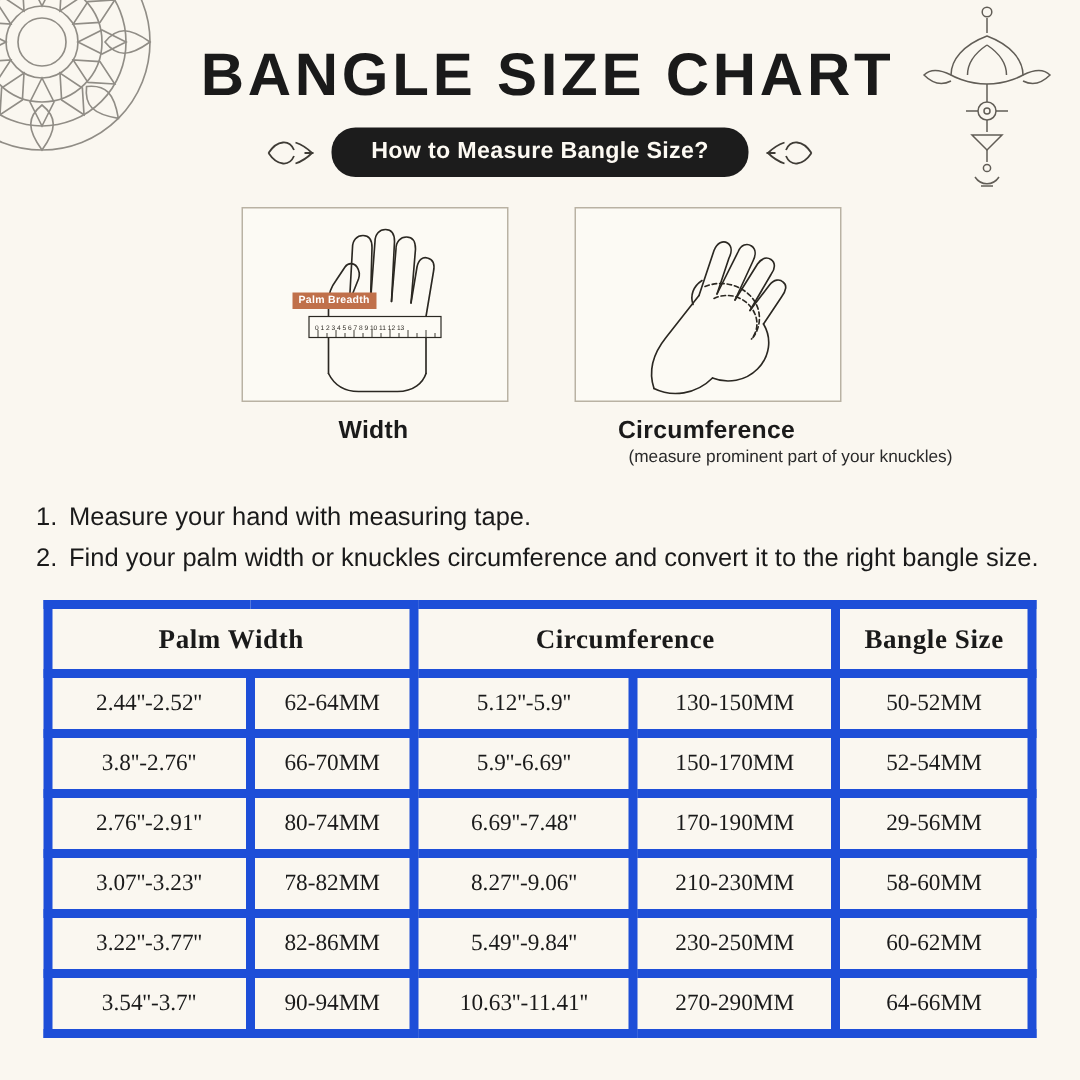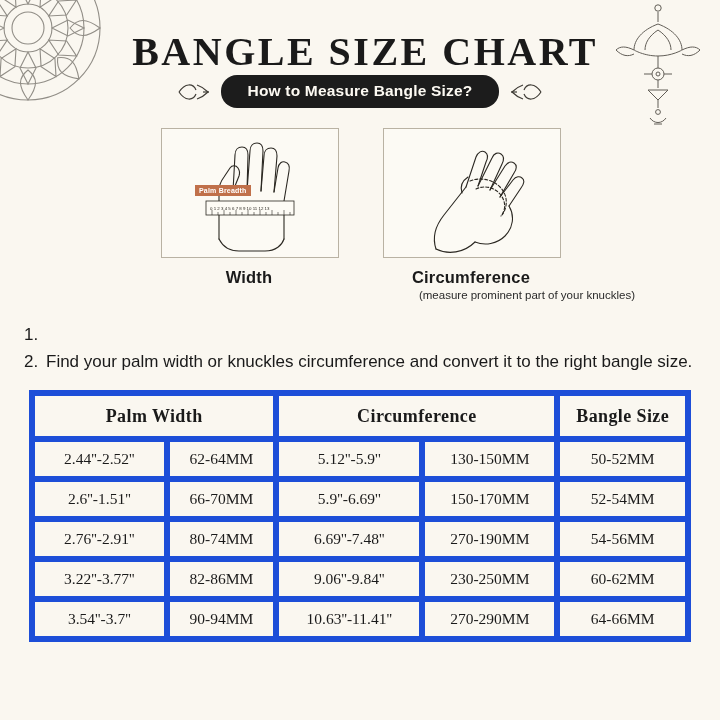--- a/index.html
+++ b/index.html
@@ -32,34 +32,34 @@
     top: 2px;
     width: 96px;
     height: 130px;
     opacity: .8;
     pointer-events: none;
   }
 
   
   .title {
     text-align: center;
-    font-family: Liberation Serif, serif;
+    font-family: Liberation Sans, sans-serif;
     font-size: 40px;
     letter-spacing: 2.5px;
     font-weight: bold;
     margin: 28px 0 0 0;
     padding-left: 10px;
   }
 
   
   .banner-row {
     display: flex;
     align-items: center;
     justify-content: center;
-    margin-top: 0;
+    margin-top: 12px;
     gap: 10px;
   }
   .banner {
     background: #1c1c1c;
     color: #fdfaf3;
     border-radius: 16px;
     padding: 7px 26px 8px 26px;
     font-size: 15.5px;
     font-weight: bold;
     letter-spacing: .2px;
@@ -291,20 +291,21 @@
     </div>
     <div class="fig-cap">Circumference</div>
     <div class="fig-sub" style="width:330px;margin-left:-78px;">(measure prominent part of your knuckles)</div>
   </div>
 
 </div>
 
 <div class="steps">
   <div class="step">
     <span class="step-num">1.</span>
+    <span class="step-txt">Measure your hand with measuring tape.</span>
   </div>
   <div class="step">
     <span class="step-num">2.</span>
     <span class="step-txt">Find your palm width or knuckles circumference and convert it to the right bangle size.</span>
   </div>
 </div>
 
 <table>
   <thead>
     <tr>
@@ -315,37 +316,44 @@
   </thead>
   <tbody>
     <tr>
       <td class="w1">2.44''-2.52''</td>
       <td class="w2">62-64MM</td>
       <td class="w3">5.12''-5.9''</td>
       <td class="w4">130-150MM</td>
       <td class="w5">50-52MM</td>
     </tr>
     <tr>
-      <td class="w1">2.6''-1.51''</td>
+      <td class="w1">3.8''-2.76''</td>
       <td class="w2">66-70MM</td>
       <td class="w3">5.9''-6.69''</td>
       <td class="w4">150-170MM</td>
       <td class="w5">52-54MM</td>
     </tr>
     <tr>
       <td class="w1">2.76''-2.91''</td>
       <td class="w2">80-74MM</td>
       <td class="w3">6.69''-7.48''</td>
-      <td class="w4">270-190MM</td>
-      <td class="w5">54-56MM</td>
+      <td class="w4">170-190MM</td>
+      <td class="w5">29-56MM</td>
+    </tr>
+    <tr>
+      <td class="w1">3.07''-3.23''</td>
+      <td class="w2">78-82MM</td>
+      <td class="w3">8.27''-9.06''</td>
+      <td class="w4">210-230MM</td>
+      <td class="w5">58-60MM</td>
     </tr>
     <tr>
       <td class="w1">3.22''-3.77''</td>
       <td class="w2">82-86MM</td>
-      <td class="w3">9.06''-9.84''</td>
+      <td class="w3">5.49''-9.84''</td>
       <td class="w4">230-250MM</td>
       <td class="w5">60-62MM</td>
     </tr>
     <tr>
       <td class="w1">3.54''-3.7''</td>
       <td class="w2">90-94MM</td>
       <td class="w3">10.63''-11.41''</td>
       <td class="w4">270-290MM</td>
       <td class="w5">64-66MM</td>
     </tr>

